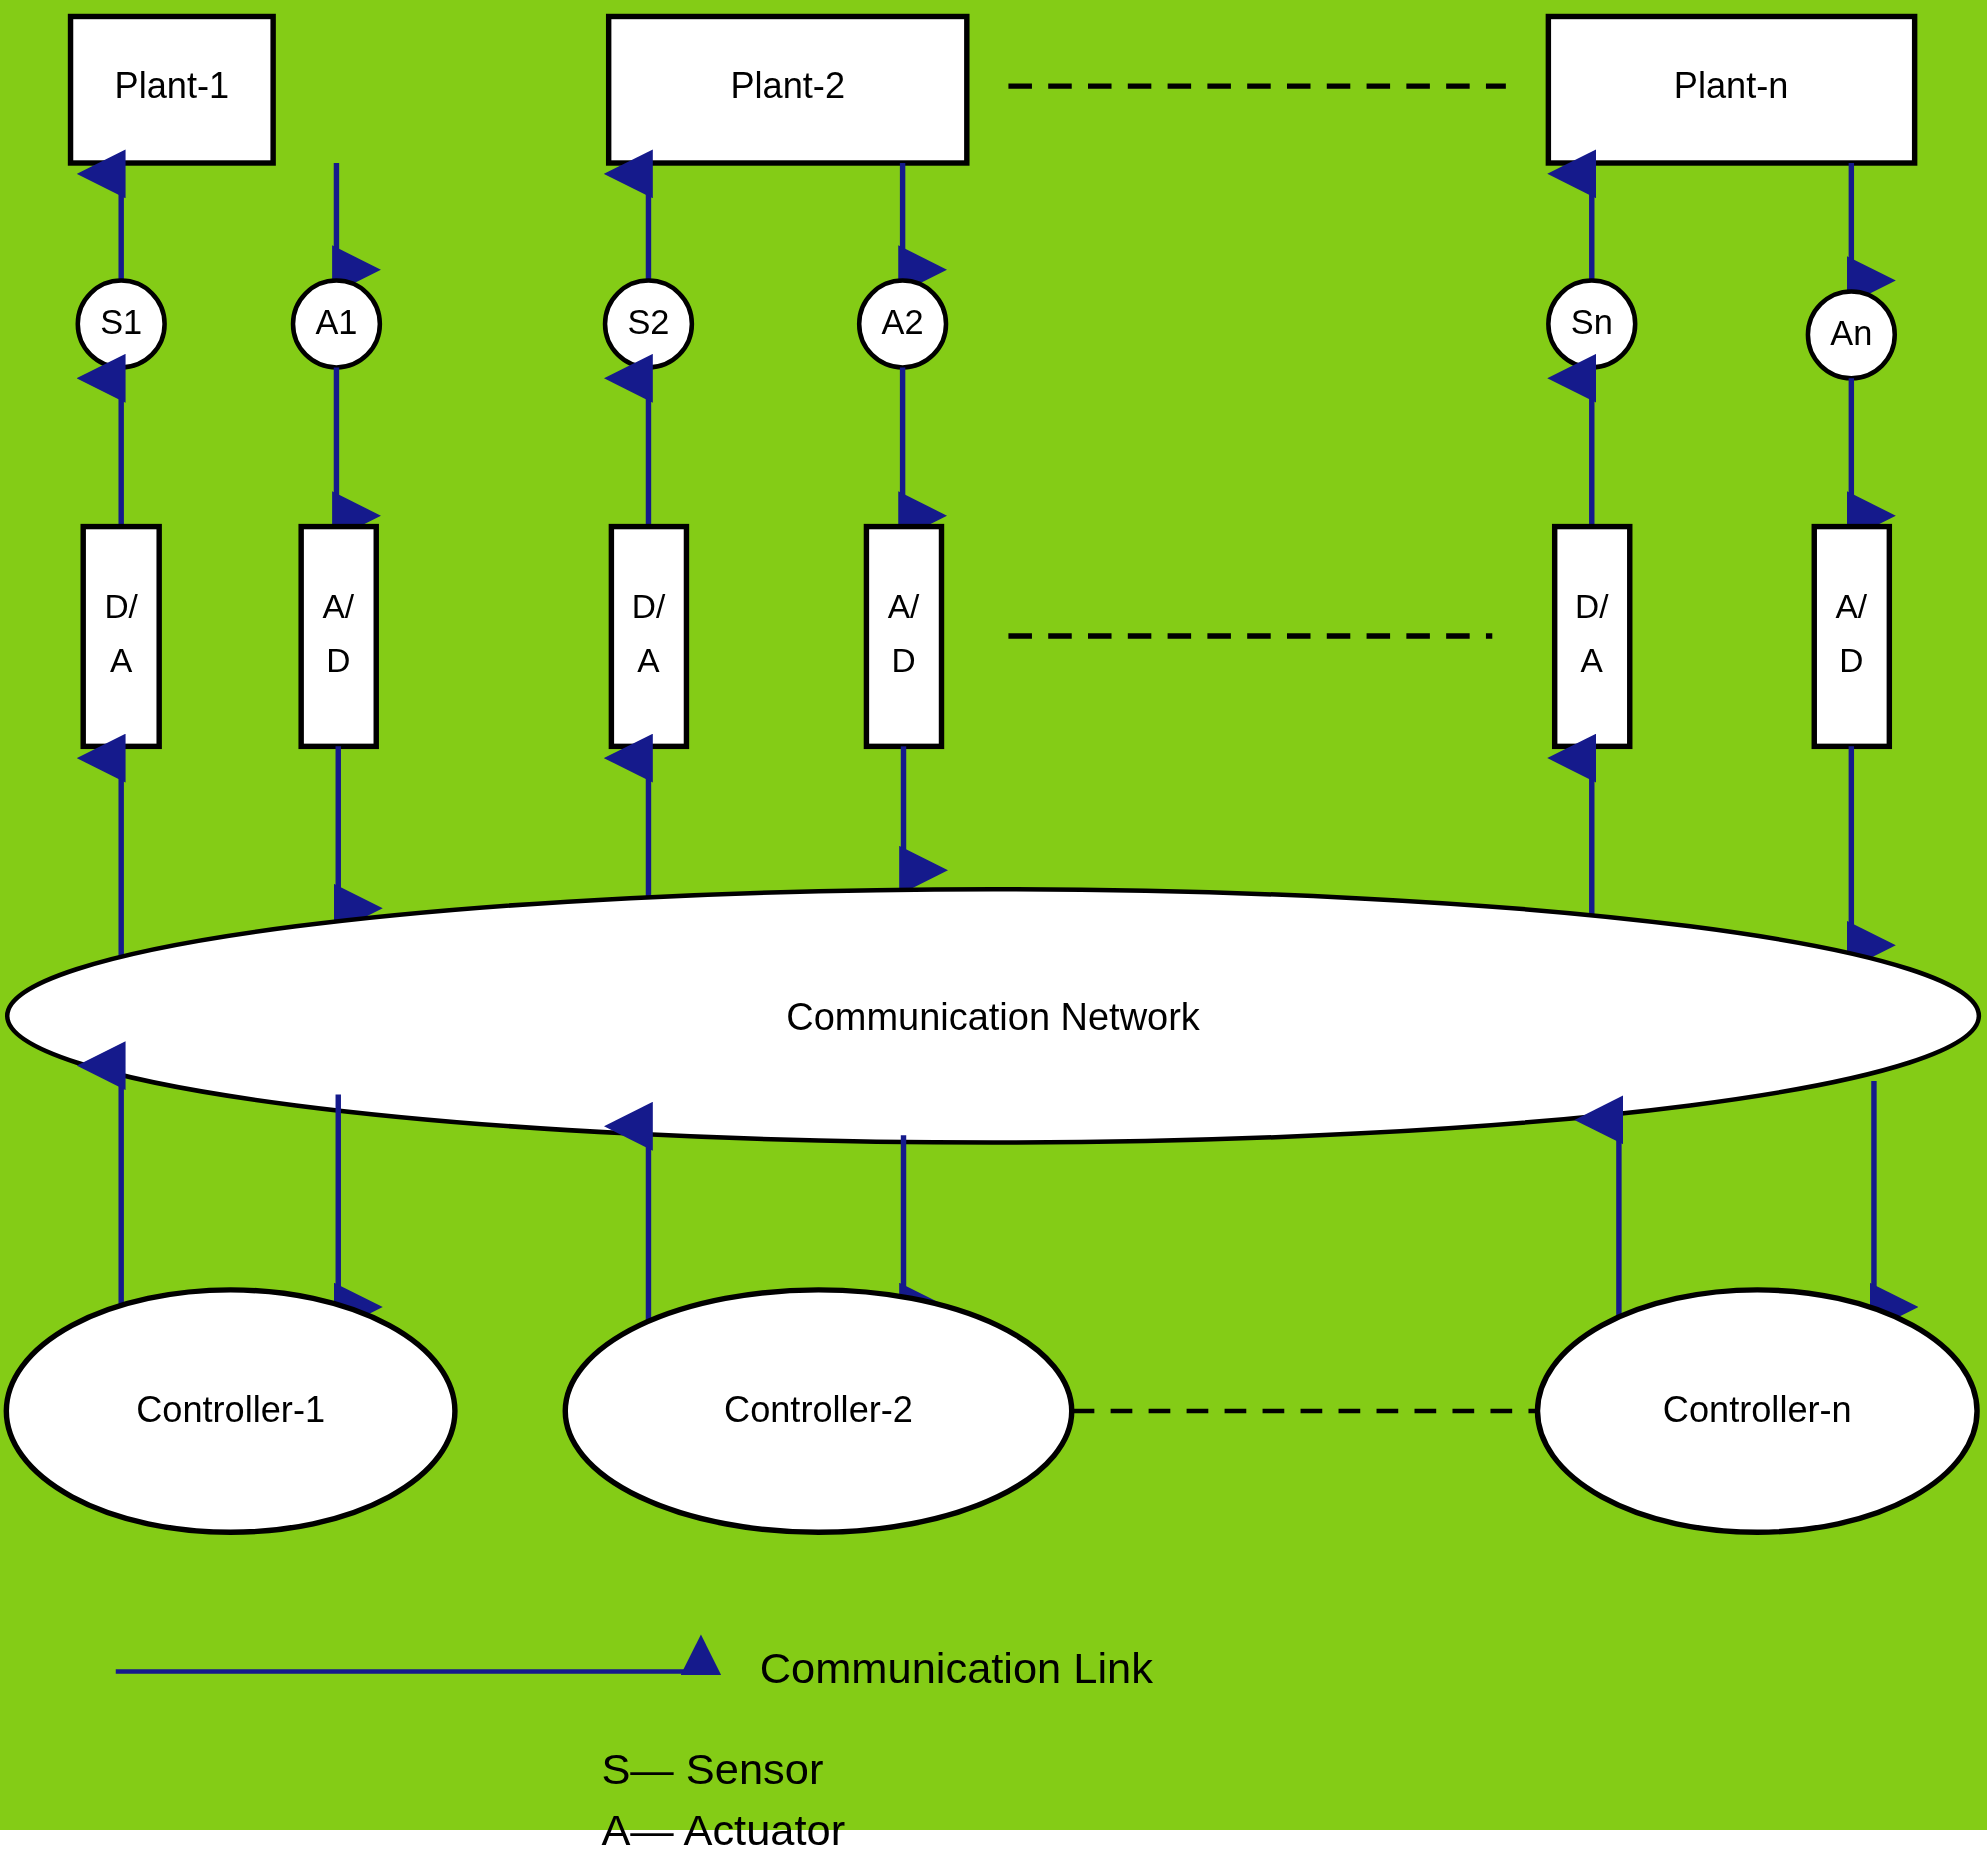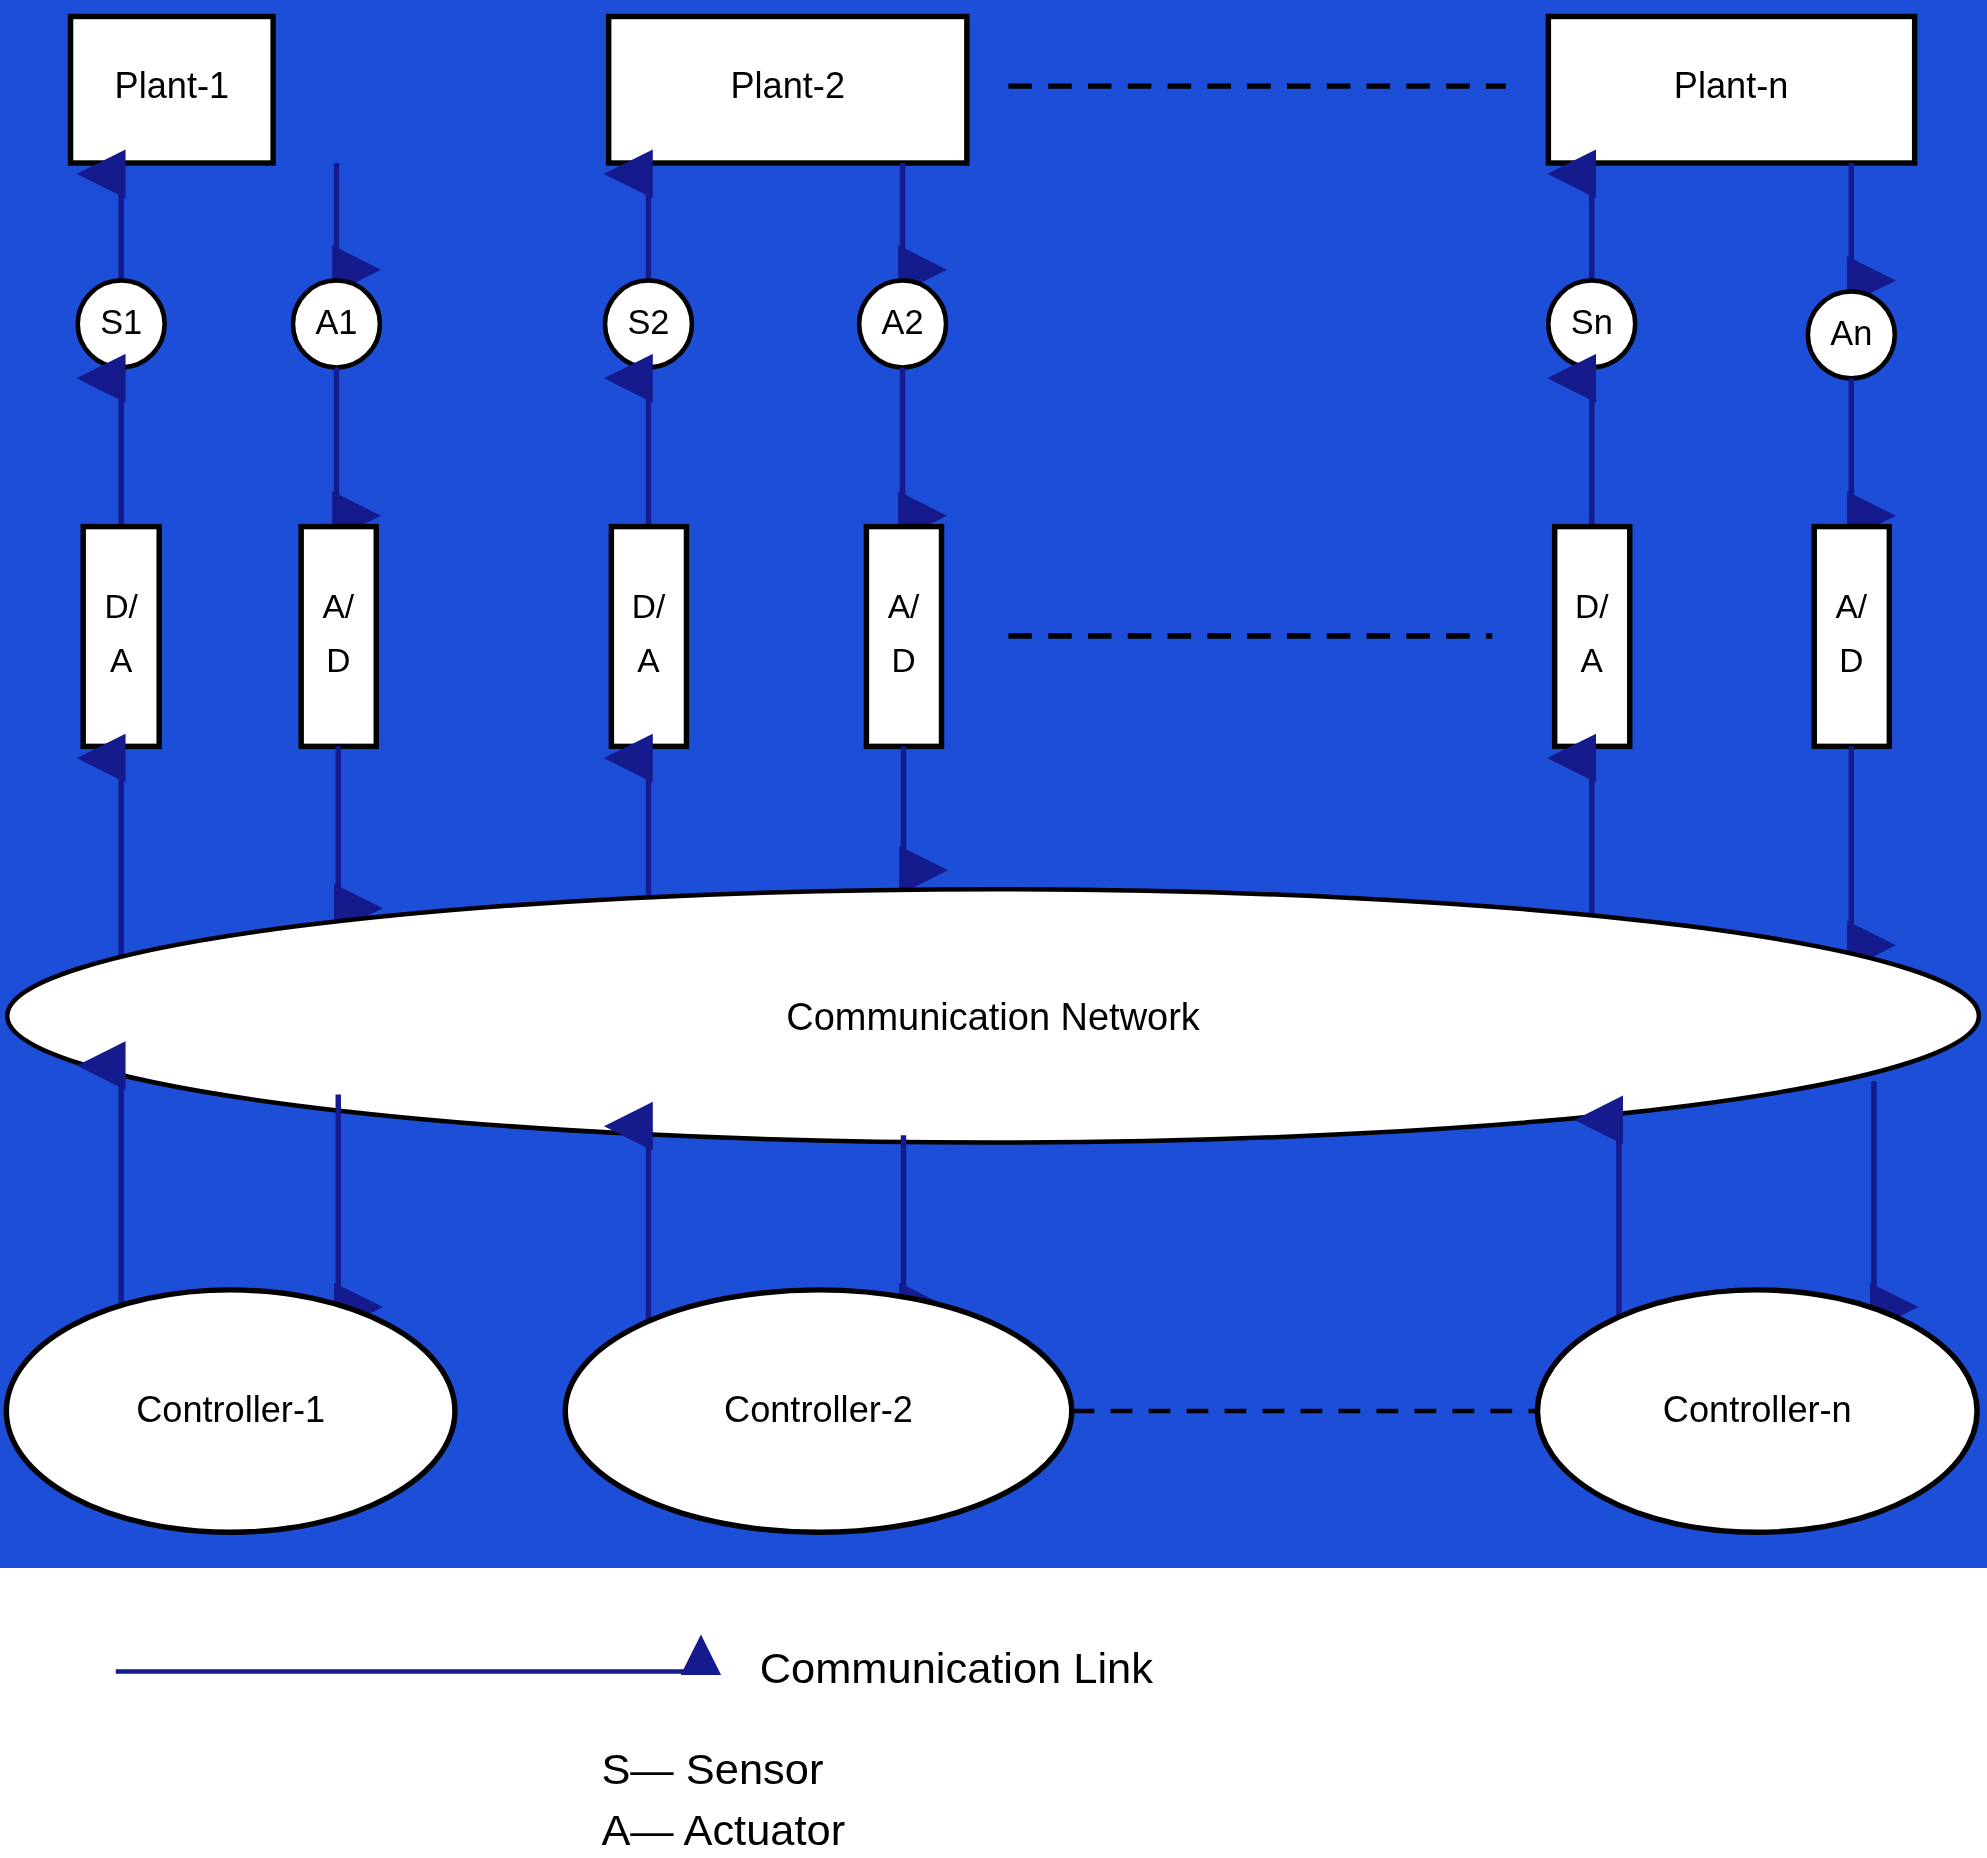--- a/index.html
+++ b/index.html
@@ -9,22 +9,22 @@
   }
   body {
     width: 1987px;
     height: 1859px;
     font-family: "Liberation Sans", sans-serif;
     overflow: hidden;
   }
   #diagram-root {
     position: relative;
     width: 1987px;
-    height: 1568px;
-    background: #1d4ed8;
+    height: 1830px;
+    background: #84cc16;
   }
   svg.canvas {
     position: absolute;
     top: 0;
     left: 0;
     width: 1987px;
     height: 1859px;
     display: block;
   }
   .node-shape {

